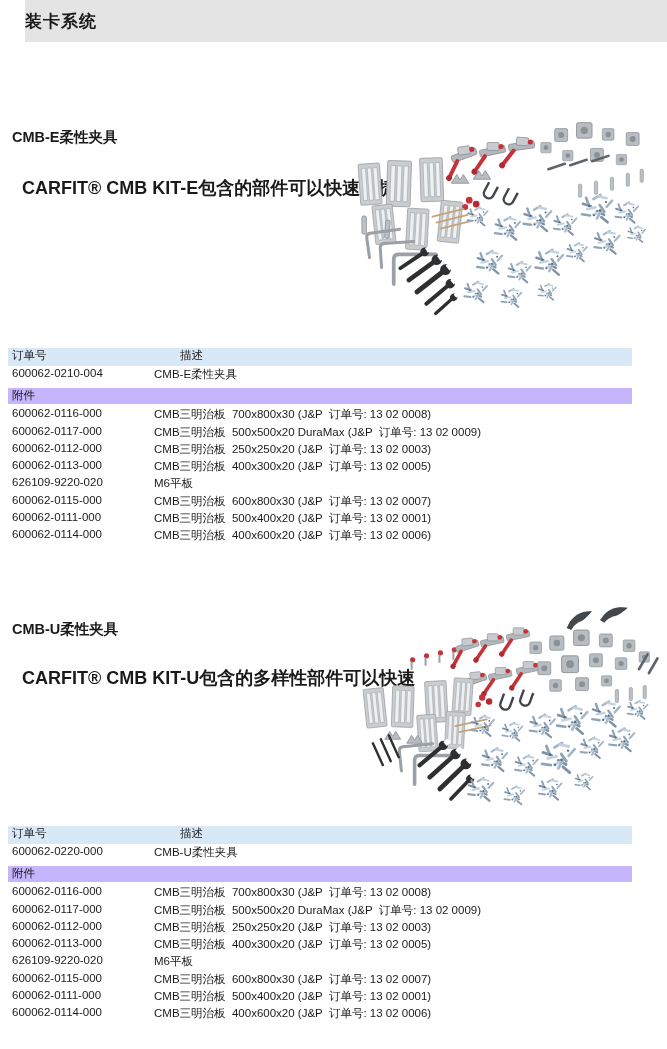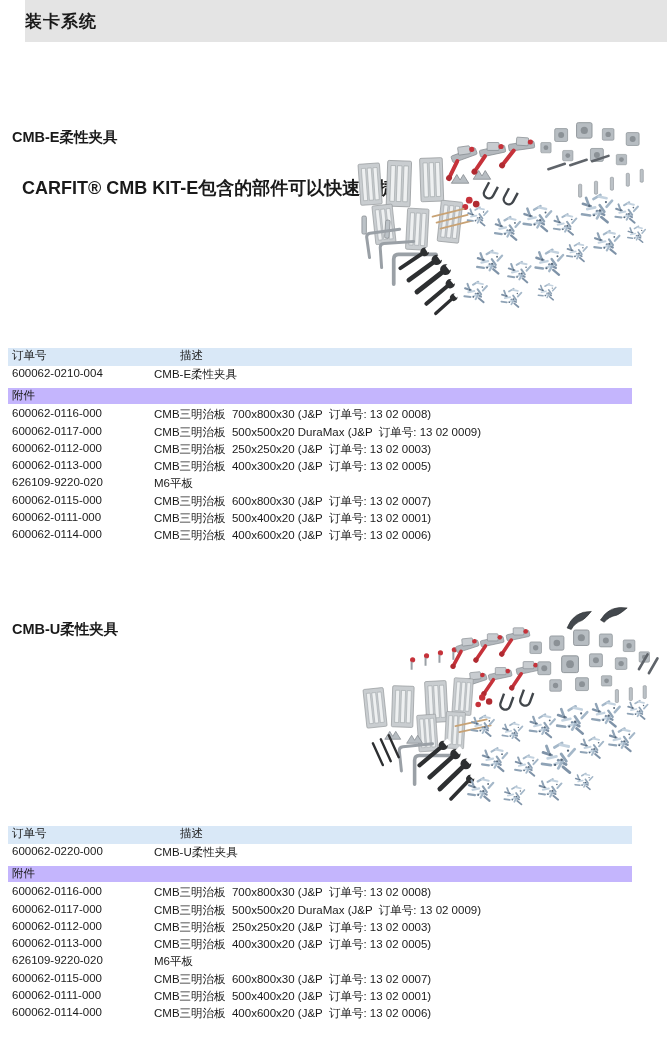--- a/index.html
+++ b/index.html
@@ -198,21 +198,21 @@
         <div class="c1">600062-0111-000</div>
         <div class="c2">CMB三明治板  500x400x20 (J&amp;P  订单号: 13 02 0001)</div>
       </div>
     <div class="prow">
         <div class="c1">600062-0114-000</div>
         <div class="c2">CMB三明治板  400x600x20 (J&amp;P  订单号: 13 02 0006)</div>
       </div>
   </div>
 
   <h2 class="sec-title" style="top:620px">CMB-U柔性夹具</h2>
-  <p class="sec-desc" style="top:656px"><br></p>
+  <p class="sec-desc" style="top:656px"><span>CARFIT® CMB KIT-U包含的多样性部件可以快速</span><br></p>
 
   <figure class="photo" style="left:355px;top:596px;margin:0">
     <svg width="308" height="218" viewBox="0 0 310 215">
       <use href="#handle" transform="translate(212,16) rotate(-6)"></use>
       <use href="#handle" transform="translate(248,8) rotate(4)"></use>
       <circle cx="58" cy="62" r="2.6" fill="#c6323a"></circle>
         <rect x="56" y="64" width="2" height="8" fill="#9aa0a6"></rect>
       <circle cx="72" cy="58" r="2.6" fill="#c6323a"></circle>
         <rect x="70" y="60" width="2" height="8" fill="#9aa0a6"></rect>
       <circle cx="86" cy="55" r="2.6" fill="#c6323a"></circle>

